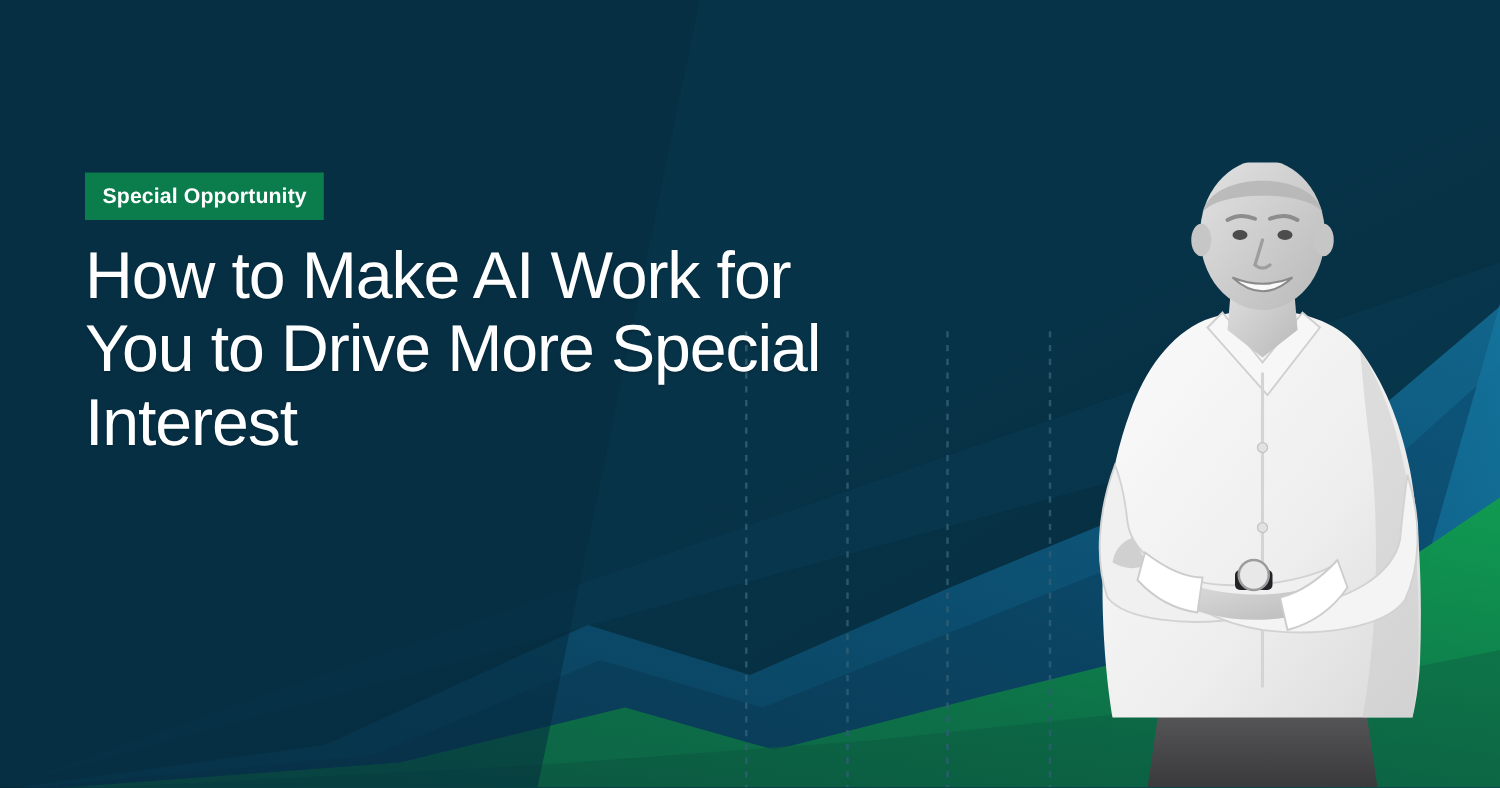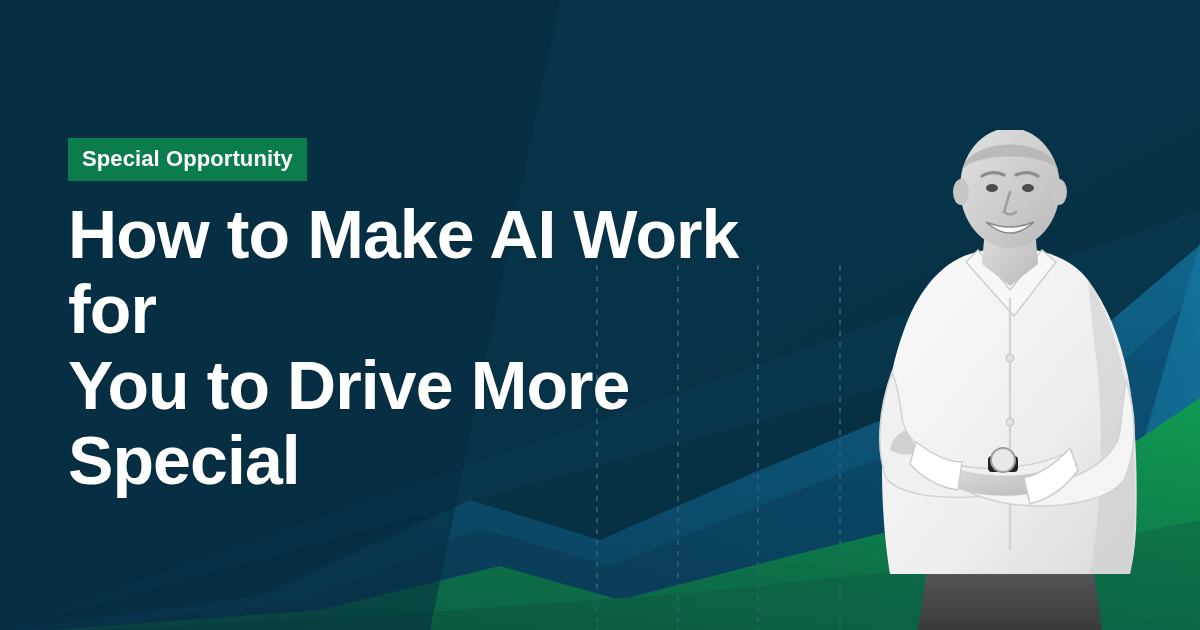--- a/index.html
+++ b/index.html
@@ -33,34 +33,34 @@
     left: 68px;
     top: 138px;
     width: 790px;
     z-index: 40;
   }
 
   .eyebrow-badge {
     display: inline-block;
     background: #0b7d4c;
     color: #ffffff;
-    font-size: 22px;
+    font-size: 17px;
     font-weight: bold;
     letter-spacing: 0.1px;
     line-height: 1;
     padding: 10px 14px 11px 14px;
     margin: 0 0 16px 0;
     white-space: nowrap;
   }
 
   .headline {
     margin: 0;
     color: #ffffff;
-    font-size: 68px;
-    font-weight: bold;
+    font-size: 53px;
+    font-weight: normal;
     line-height: 1.11;
     letter-spacing: -0.9px;
     max-width: 760px;
     text-shadow: 0 1px 2px rgba(0,0,0,0.18);
   }
 
   
   .portrait {
     position: absolute;
     right: 0px;
@@ -215,16 +215,17 @@
       <path fill="#ffffff" stroke="#cccccc" stroke-width="1.5" d="M250 318 q-22 24 -46 30 l6 26 q30 -8 48 -34 Z"></path>
     </svg>
   </div>
 
   <div class="content">
     <div class="eyebrow-badge">Special Opportunity</div>
 
     <h1 class="headline">
       <span>How to Make AI Work for</span><br>
       <span>You to Drive More Special</span><br>
+      <span>Interest</span>
     </h1>
   </div>
 
 </div>
 
 </body></html>

